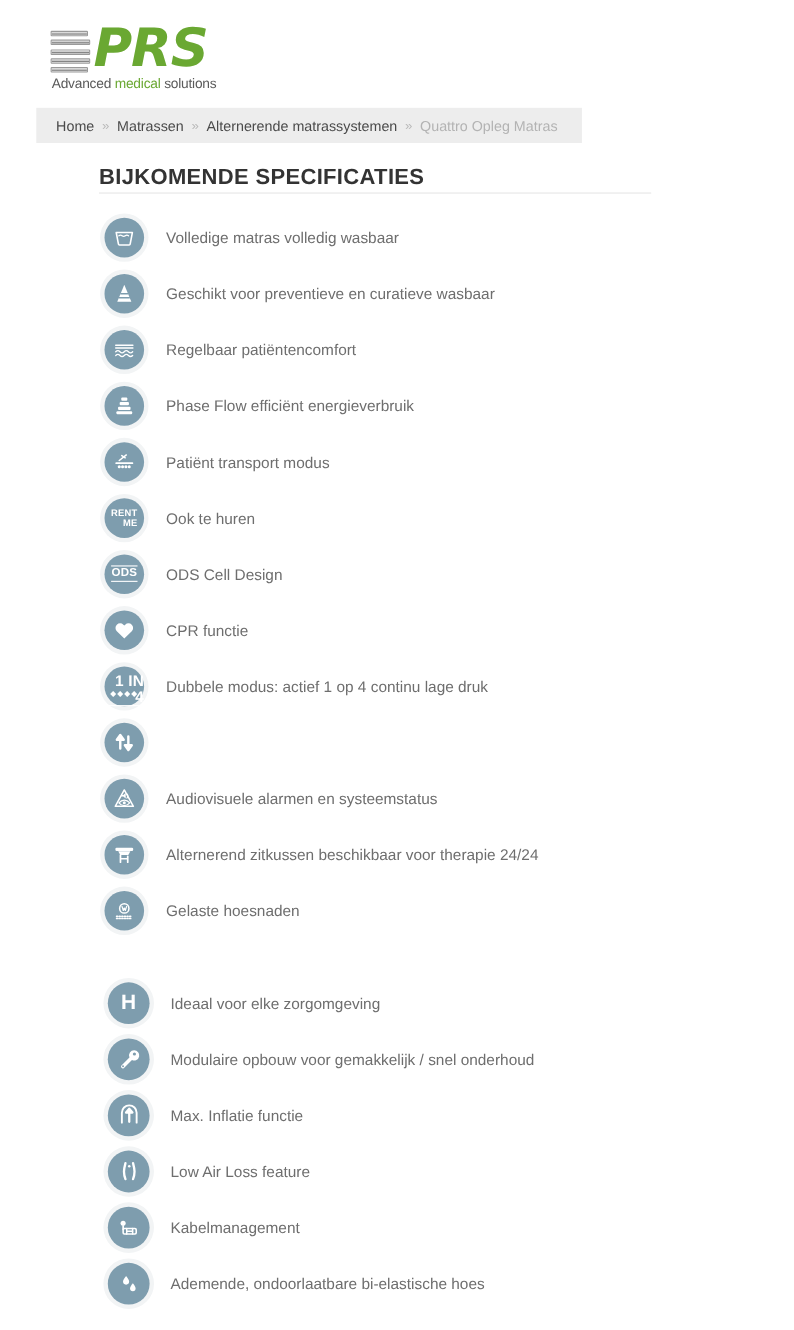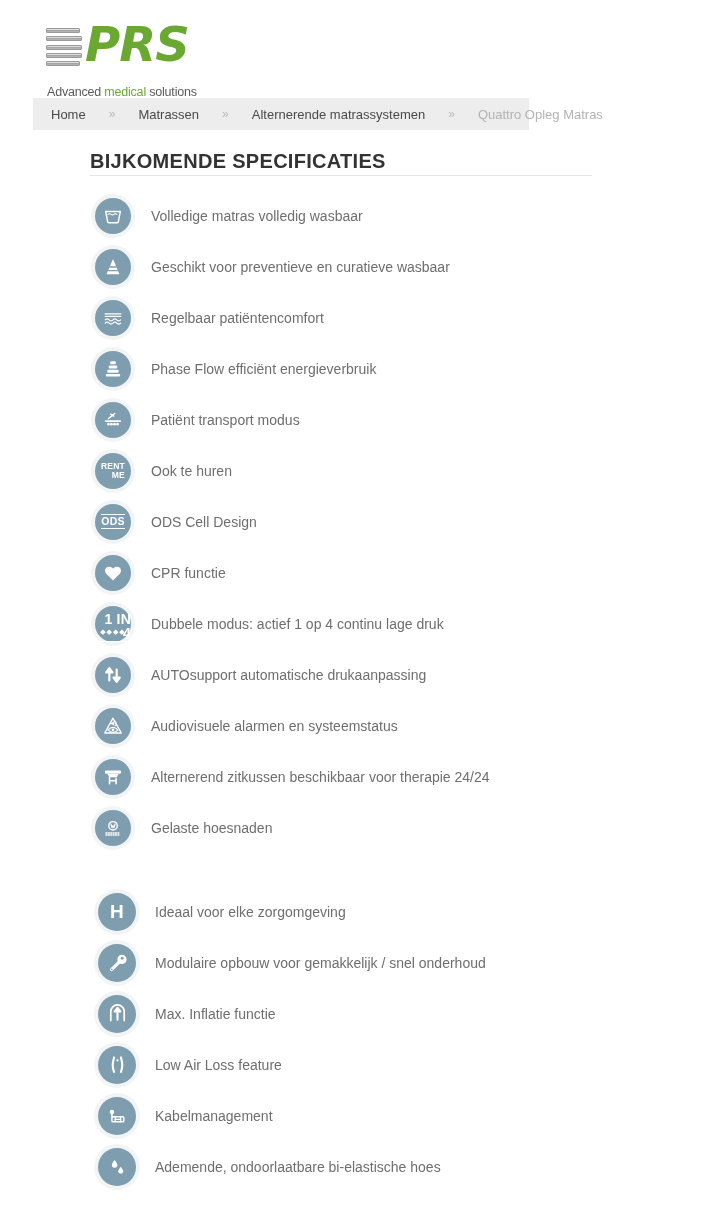--- a/index.html
+++ b/index.html
@@ -51,37 +51,35 @@
     line-height: 1;
   }
   .logo-tag {
     position: absolute;
     left: 1px; top: 45px;
     font-family: "Liberation Sans", sans-serif;
     font-size: 12.5px;
     letter-spacing: -0.2px;
     white-space: nowrap;
     color: #5a5a5a;
-    margin-top: 16px;
   }
   .logo-tag .green { color: #6aa832; }
 
   
   .breadcrumb {
     position: absolute;
     left: 33px; top: 98px;
     width: 496px; height: 32px;
     background: #ededed;
     display: flex;
     align-items: center;
     padding-left: 18px;
     font-size: 13px;
     color: #4a4a4a;
     white-space: nowrap;
-    gap: 16px;
   }
   .crumb { color: #4a4a4a; text-decoration: none; }
   .crumb.current { color: #b3b3b3; }
   .crumb-sep {
     color: #b9b9b9;
     margin: 0 7px;
     font-size: 12px;
   }
 
   
@@ -262,21 +260,20 @@
         </span>
         <span class="spec-label">Dubbele modus: actief 1 op 4 continu lage druk</span>
       </div>
       <div class="spec-row">
         <span class="spec-icon">
           <svg width="22" height="22" viewBox="0 0 24 24" fill="none" stroke="#ffffff" stroke-width="1.6" stroke-linecap="round" stroke-linejoin="round">
             <path d="M8 18V8.6M8 4.6 4.6 9.2h6.8L8 4.6z" fill="#ffffff" stroke="#ffffff" stroke-width="2.4"></path>
             <path d="M16 6v9.4M16 19.4l3.4-4.6h-6.8L16 19.4z" fill="#ffffff" stroke="#ffffff" stroke-width="2.4"></path>
           </svg>
         </span>
-        <span class="spec-label">AUTOsupport automatische drukaanpassing</span>
       </div>
       <div class="spec-row">
         <span class="spec-icon">
           <svg width="22" height="22" viewBox="0 0 24 24" fill="none" stroke="#ffffff" stroke-width="1.6" stroke-linecap="round" stroke-linejoin="round">
             <path d="M12 3.4 21 19.6H3L12 3.4z" fill="none" stroke-width="1.5"></path>
             <path d="M9 8.4h2l2.4-2v5.6l-2.4-2H9V8.4z" fill="#ffffff" stroke="none"></path>
             <path d="M14.6 7.4a3 3 0 0 1 0 4.2" stroke-width="1.1"></path>
             <path d="M6.6 16.2c1.6-1.8 3.4-2.7 5.4-2.7s3.8.9 5.4 2.7c-1.6 1.8-3.4 2.7-5.4 2.7s-3.8-.9-5.4-2.7z" fill="none" stroke-width="1.3"></path>
             <circle cx="12" cy="16.2" r="1.5" fill="#ffffff" stroke="none"></circle>
           </svg>

